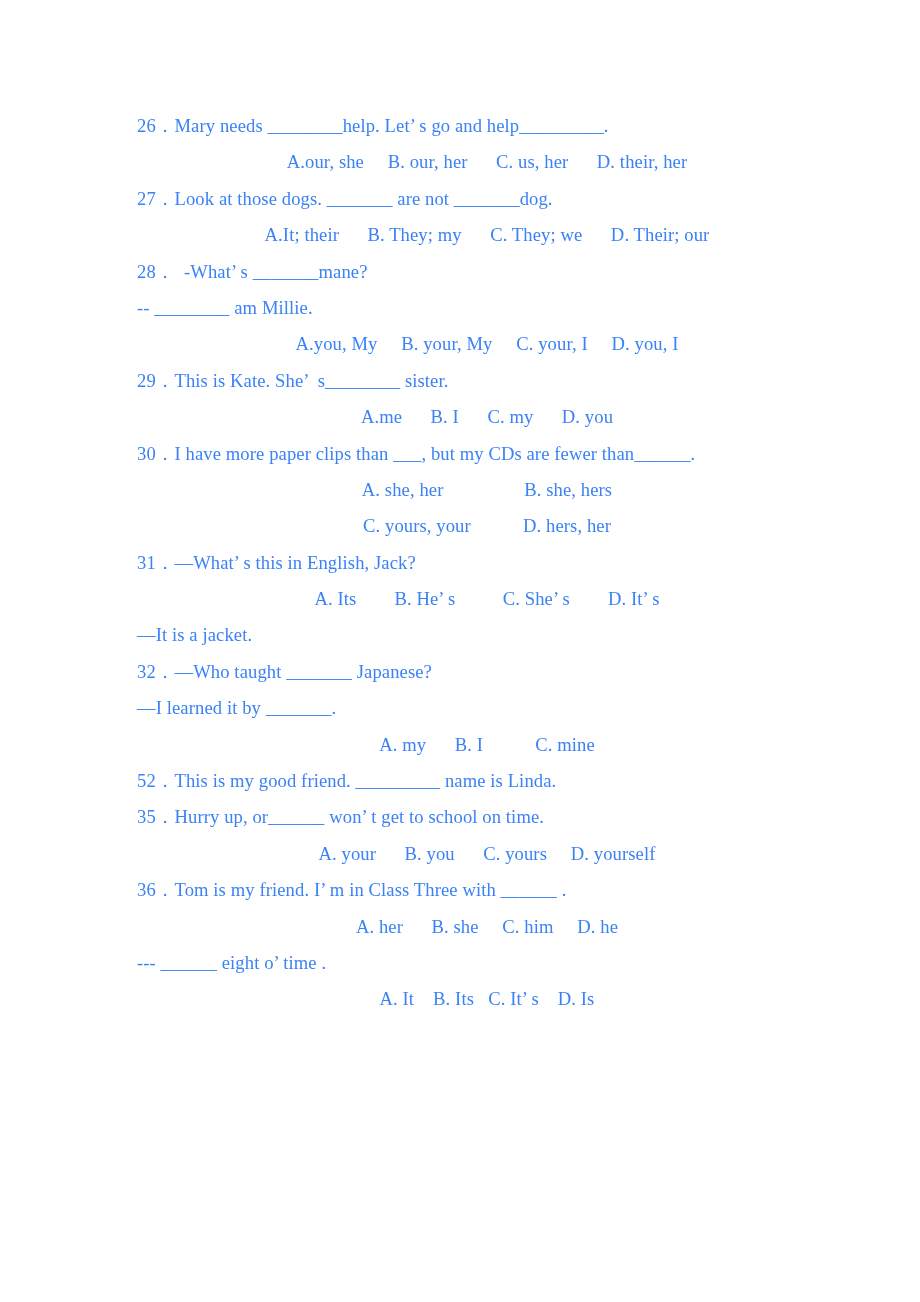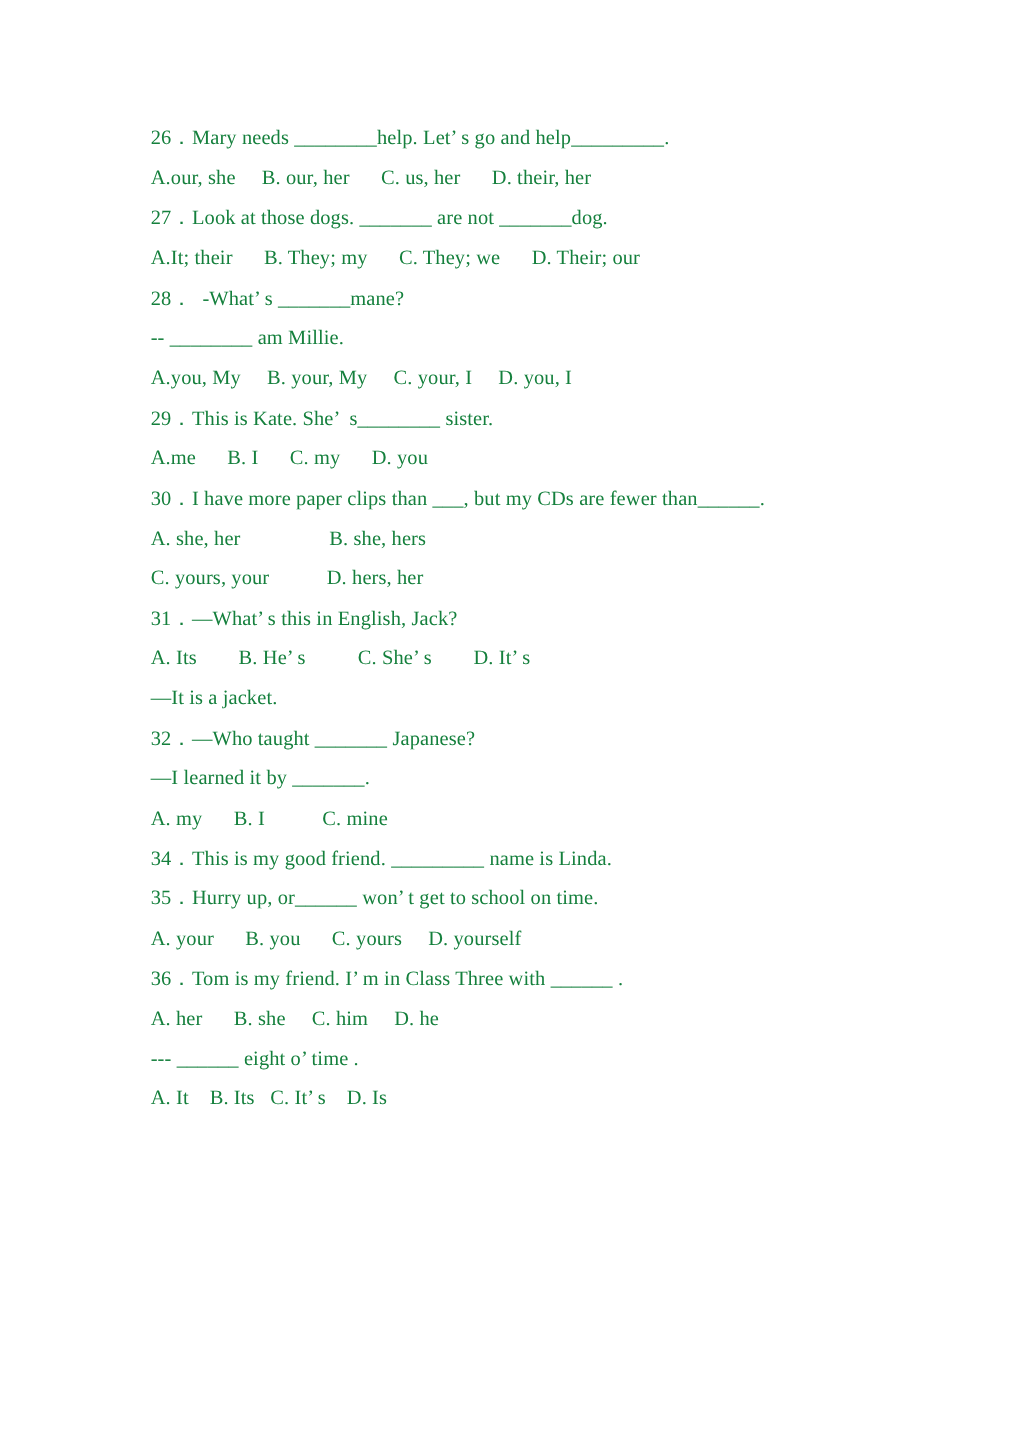--- a/index.html
+++ b/index.html
@@ -28,27 +28,28 @@
     left: 137px;
     top: 108px;
     width: 700px;
   }
   .line {
     font-size: 18.6px;
     line-height: 36.4px;
     height: 36.4px;
     white-space: pre;
     letter-spacing: 0.1px;
-    color: #15803d;
+    color: #3b82f6;
   }
   .q-line {
     font-size: 18.6px;
   }
   .o-line {
     font-size: 18.6px;
+    text-align: center;
   }
 </style>
 </head>
 <body>
 
 <div id="page">
   <div id="paper">
 
     <div class="line q-line">26．Mary needs ________help. Let’ s go and help_________.</div>
     <div class="line o-line">A.our, she     B. our, her      C. us, her      D. their, her</div>
@@ -69,21 +70,21 @@
 
     <div class="line q-line">31．—What’ s this in English, Jack?</div>
     <div class="line o-line">A. Its        B. He’ s          C. She’ s        D. It’ s</div>
     <div class="line q-line">—It is a jacket.</div>
 
     <div class="line q-line">32．—Who taught _______ Japanese?</div>
     <div class="line q-line">—I learned it by _______.</div>
 
     <div class="line o-line">A. my      B. I           C. mine</div>
 
-    <div class="line q-line">34．This is my good friend. _________ name is Linda.</div>
+    <div class="line q-line">52．This is my good friend. _________ name is Linda.</div>
 
     <div class="line q-line">35．Hurry up, or______ won’ t get to school on time.</div>
     <div class="line o-line">A. your      B. you      C. yours     D. yourself</div>
 
     <div class="line q-line">36．Tom is my friend. I’ m in Class Three with ______ .</div>
     <div class="line o-line">A. her      B. she     C. him     D. he</div>
 
     <div class="line q-line">--- ______ eight o’ time .</div>
     <div class="line o-line">A. It    B. Its   C. It’ s    D. Is</div>
 

